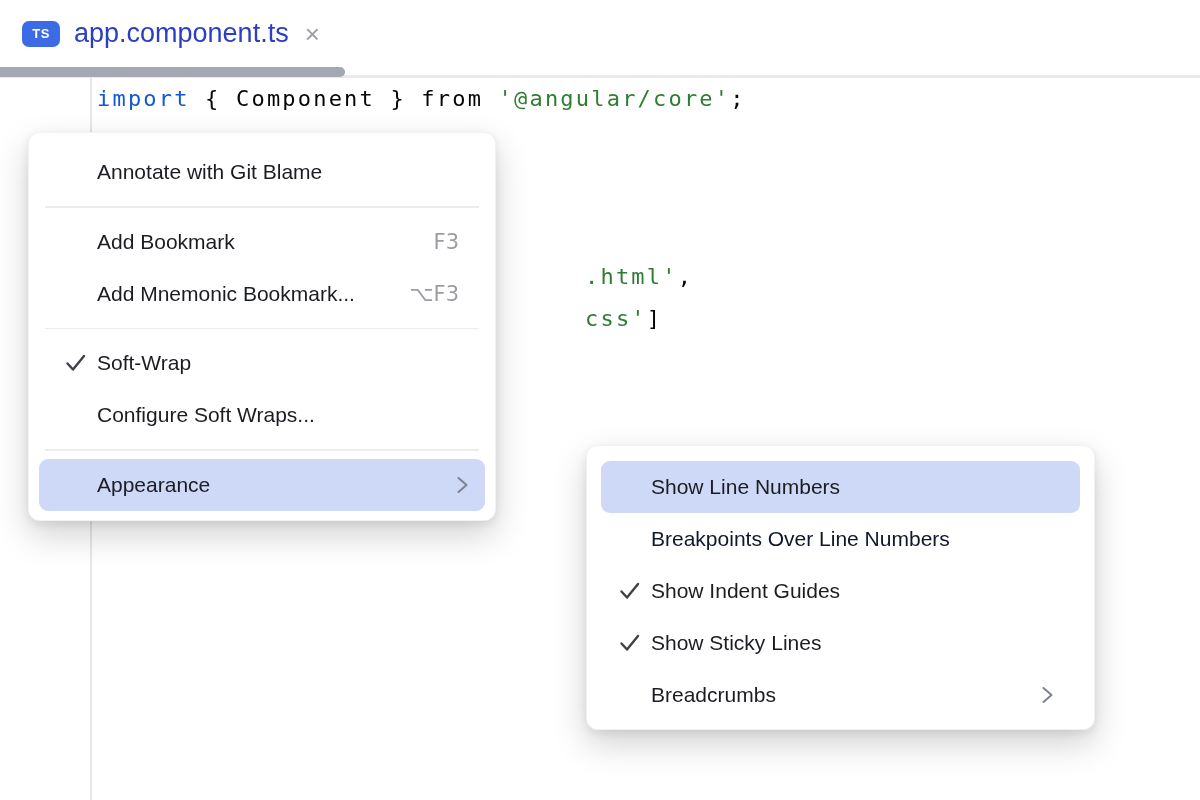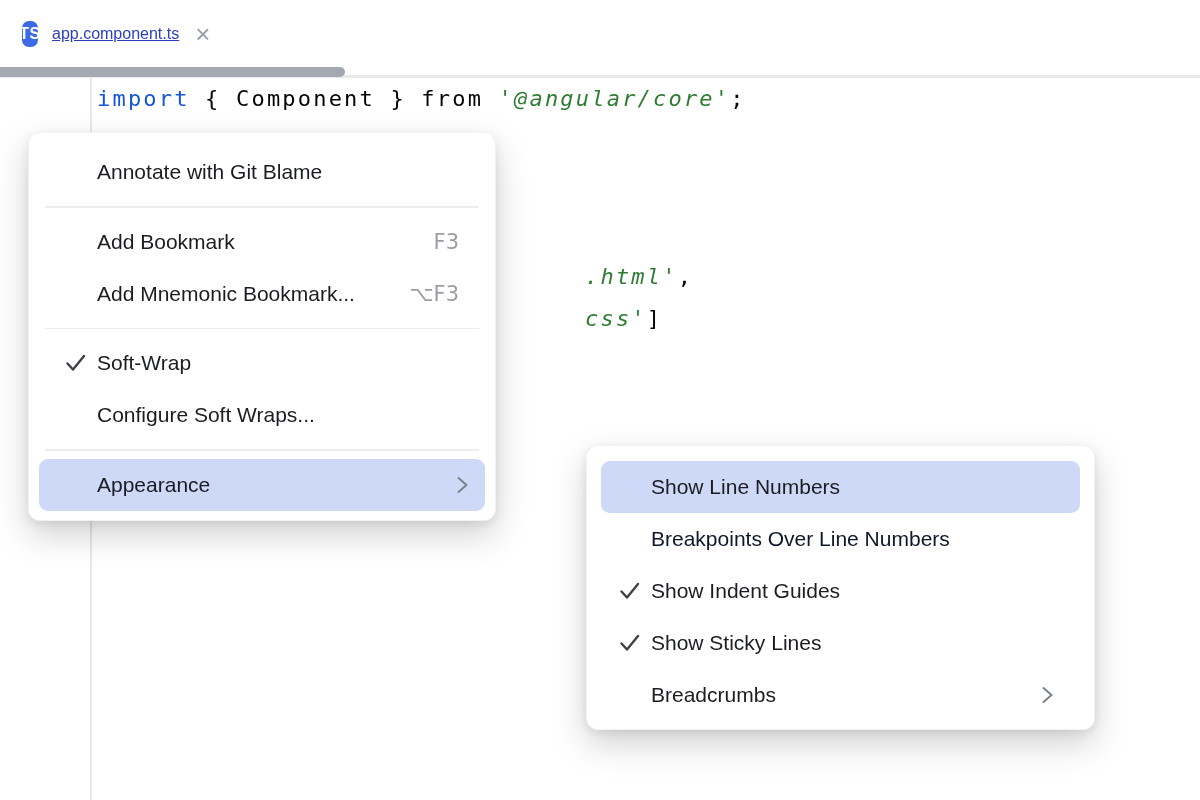--- a/index.html
+++ b/index.html
@@ -4,38 +4,38 @@
 <style>
   * { margin: 0; padding: 0; box-sizing: border-box; }
   html, body { width: 1200px; height: 800px; overflow: hidden; }
   body { font-family: "Liberation Sans", sans-serif; background: #ffffff; }
   .screen { position: relative; width: 1200px; height: 800px; background: #ffffff; }
 
   
   .tabbar { position: absolute; left: 0; top: 0; width: 1200px; height: 67px; background: #ffffff; }
   .tab { position: absolute; left: 22px; top: 0; height: 67px; display: flex; align-items: center; gap: 14px; cursor: default; }
   .ts-badge { display: inline-flex; align-items: center; justify-content: center;
-    width: 16px; height: 26px; border-radius: 7px; background: #3D6BE5; color: #ffffff;
-    font-size: 16px; font-weight: bold; letter-spacing: .5px; }
-  .tab-label { color: #2A3FC4; font-size: 16px; font-weight: 500; text-decoration: underline; }
+    width: 38px; height: 26px; border-radius: 7px; background: #3D6BE5; color: #ffffff;
+    font-size: 13px; font-weight: bold; letter-spacing: .5px; }
+  .tab-label { color: #2A3FC4; font-size: 27px; font-weight: 500; }
   .tab-close { color: #9BA0A8; font-size: 26px; font-weight: 300; line-height: 1; margin-left: 2px; }
 
   .top-divider { position: absolute; left: 0; top: 75px; width: 1200px; height: 3px; background: #E9EAEE; }
   .scroll-thumb { position: absolute; left: 0; top: 67px; width: 345px; height: 10px;
     background: #A4A8B0; border-radius: 0 5px 5px 0; }
 
   
   .gutter-line { position: absolute; left: 90px; top: 78px; width: 2px; height: 722px; background: #E6E6EB; }
   .code { position: absolute; font-family: "DejaVu Sans Mono", "Liberation Mono", monospace;
     font-size: 22px; font-weight: 500; letter-spacing: 2.2px; white-space: pre; color: #000000; }
   .code-line1 { left: 97px; top: 86px; }
   .code-frag2 { left: 585px; top: 264px; }
   .code-frag3 { left: 585px; top: 306px; }
   .tok-kw { color: #1556D6; }
-  .tok-str { color: #2E7D32; font-style: italic; }
+  .tok-str { color: #2E7D32; }
   .tok-plain { color: #050505; }
 
   
   .menu { position: absolute; background: #ffffff; border-radius: 12px;
     border: 1px solid rgba(0,0,0,0.05);
     box-shadow: 0 14px 34px rgba(0,0,0,0.18), 0 3px 10px rgba(0,0,0,0.08); }
   .menu1 { left: 28px; top: 132px; width: 468px; padding: 13px 0 9px 0; z-index: 10; }
   .menu2 { left: 586px; top: 445px; width: 509px; padding: 15px 0 8px 0; z-index: 11; }
 
   .mrow { position: relative; height: 52px; margin: 0 10px; border-radius: 9px;

